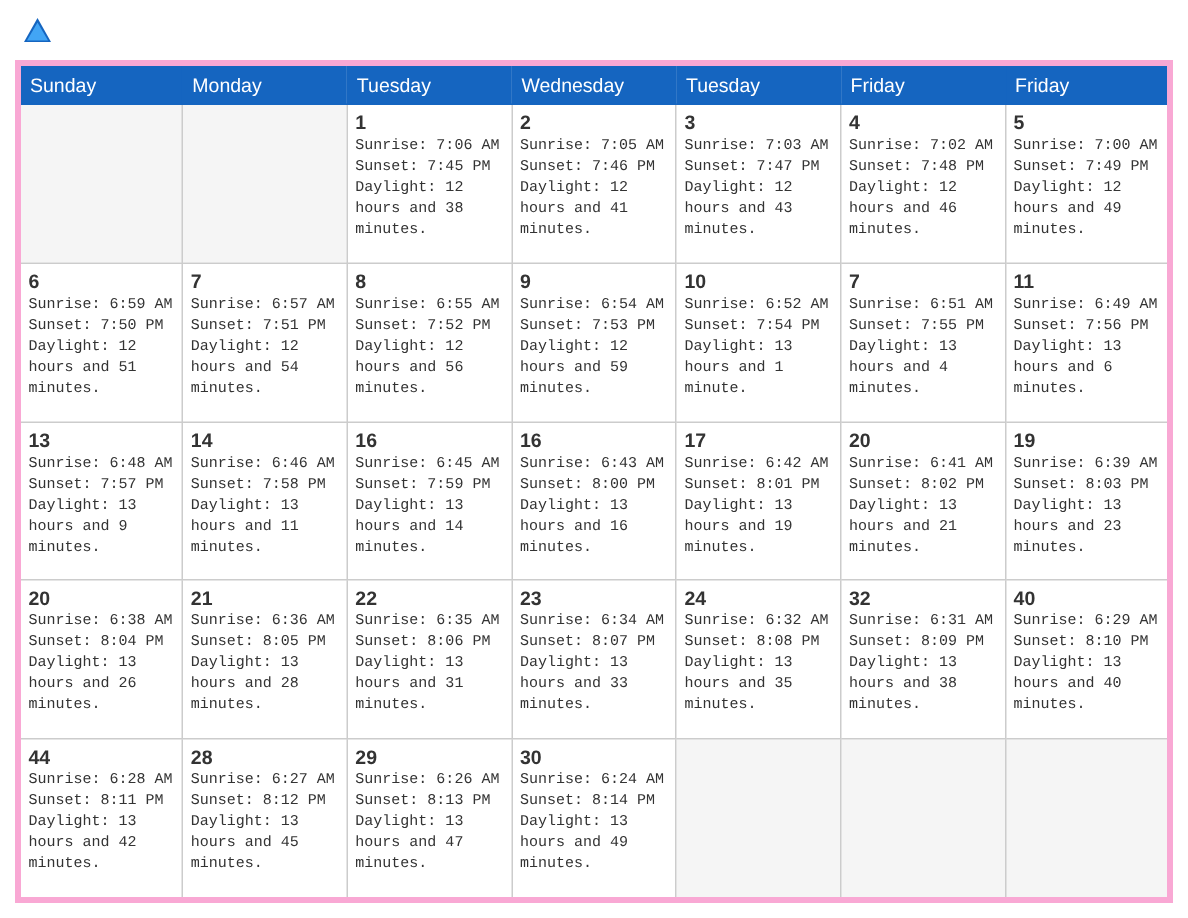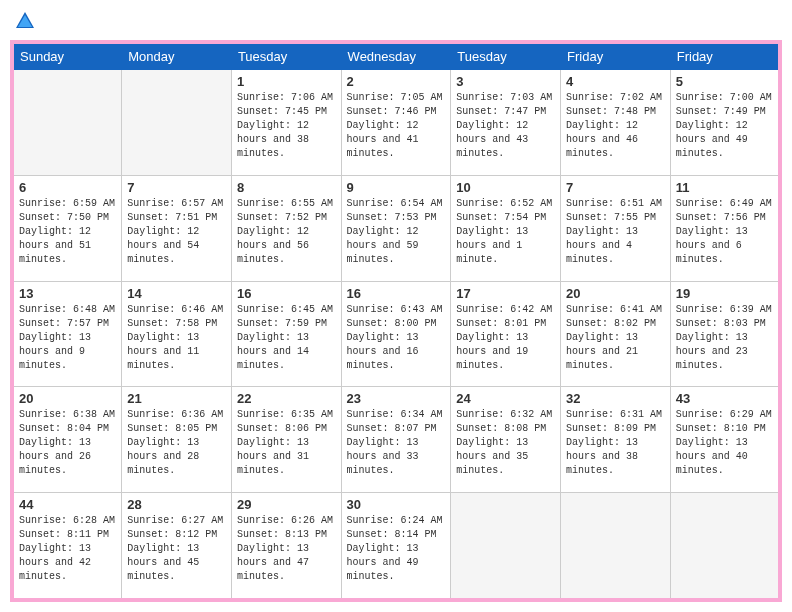--- a/index.html
+++ b/index.html
@@ -230,21 +230,21 @@
           </td>
           <td>
             <span class="day-number">24</span>
             <div class="day-info">Sunrise: 6:32 AM<br>Sunset: 8:08 PM<br>Daylight: 13 hours and 35 minutes.</div>
           </td>
           <td>
             <span class="day-number">32</span>
             <div class="day-info">Sunrise: 6:31 AM<br>Sunset: 8:09 PM<br>Daylight: 13 hours and 38 minutes.</div>
           </td>
           <td>
-            <span class="day-number">43</span>
+            <span class="day-number">40</span>
             <div class="day-info">Sunrise: 6:29 AM<br>Sunset: 8:10 PM<br>Daylight: 13 hours and 40 minutes.</div>
           </td>
         </tr>
         <tr>
           <td>
             <span class="day-number">44</span>
             <div class="day-info">Sunrise: 6:28 AM<br>Sunset: 8:11 PM<br>Daylight: 13 hours and 42 minutes.</div>
           </td>
           <td>
             <span class="day-number">28</span>

